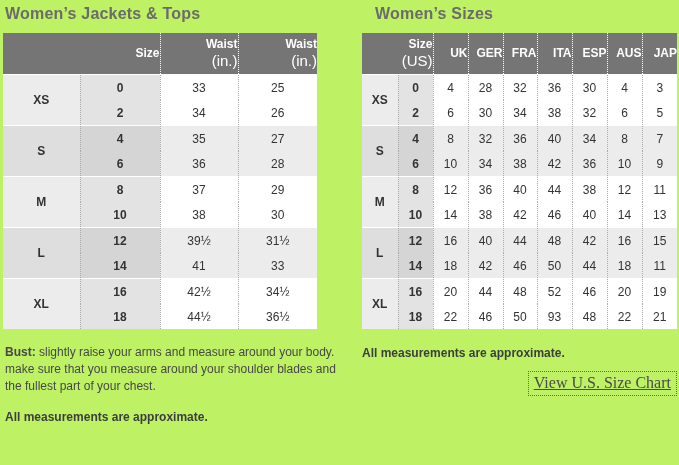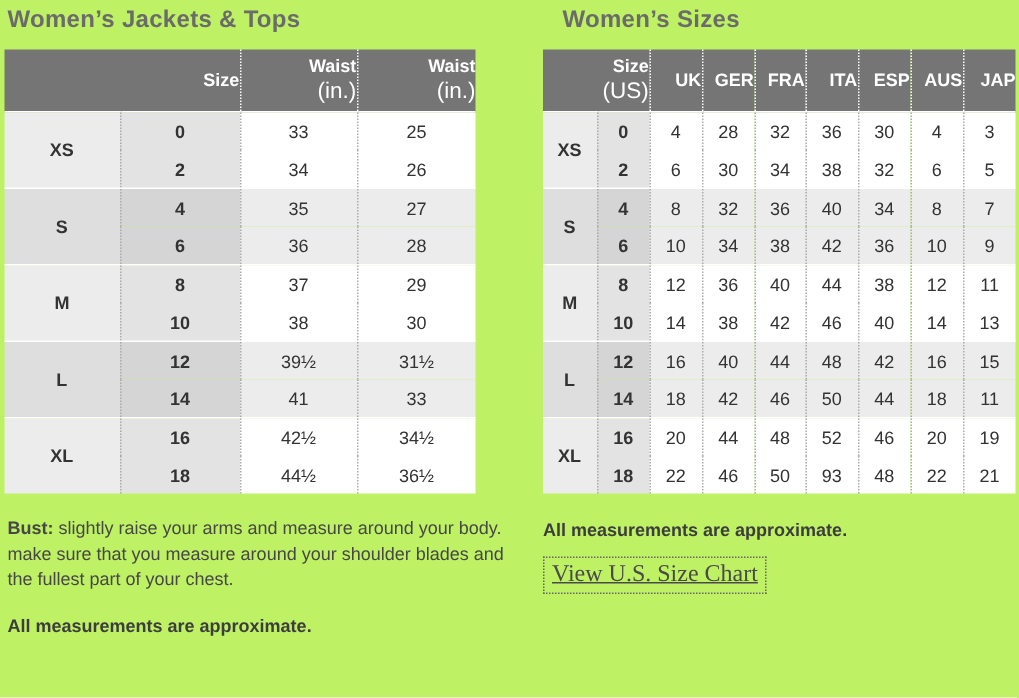--- a/index.html
+++ b/index.html
@@ -36,21 +36,21 @@
   tr.ga td.num{background:#e3e3e3;}
   tr.ga td.val{background:#ffffff;}
   tr.gb td.lbl{background:#dedede;}
   tr.gb td.num{background:#d5d5d5;}
   tr.gb td.val{background:#ececec;}
 
   #left-notes{position:absolute;left:5px;top:344px;width:338px;font-size:12px;color:#474747;line-height:17px;}
   #left-notes p{margin:0 0 14px 0;}
   #left-notes p.last{margin-bottom:0;font-weight:bold;color:#3d3d3d;}
   #right-approx{position:absolute;left:362px;top:346px;font-size:12px;font-weight:bold;color:#3d3d3d;}
-  #right-link-wrap{position:absolute;left:362px;top:371px;width:315px;text-align:left;}
+  #right-link-wrap{position:absolute;left:362px;top:371px;width:315px;text-align:right;}
   #right-link{
     display:inline-block;font-family:"Liberation Serif",serif;font-size:16px;color:#4a4a4a;
     text-decoration:underline;border:1px dotted #666;padding:2px 5px 3px 5px;cursor:pointer;
   }
 </style>
 </head>
 <body>
 
 <div id="stage">
 

